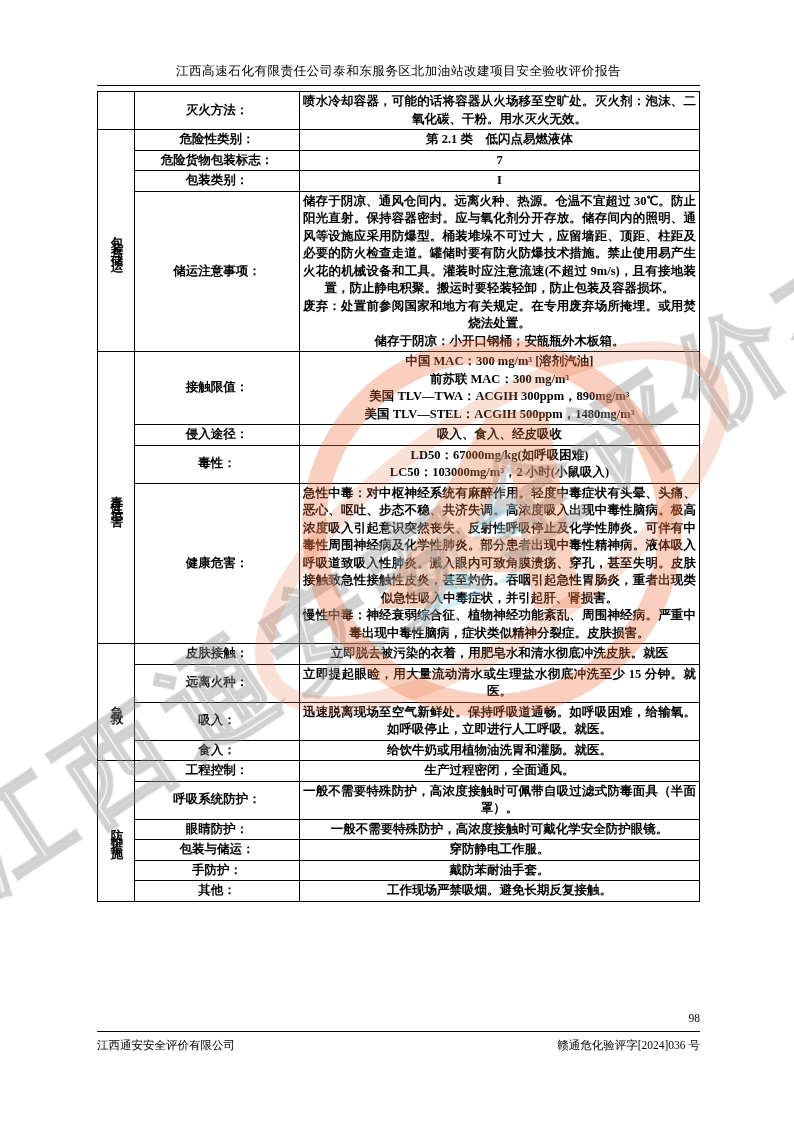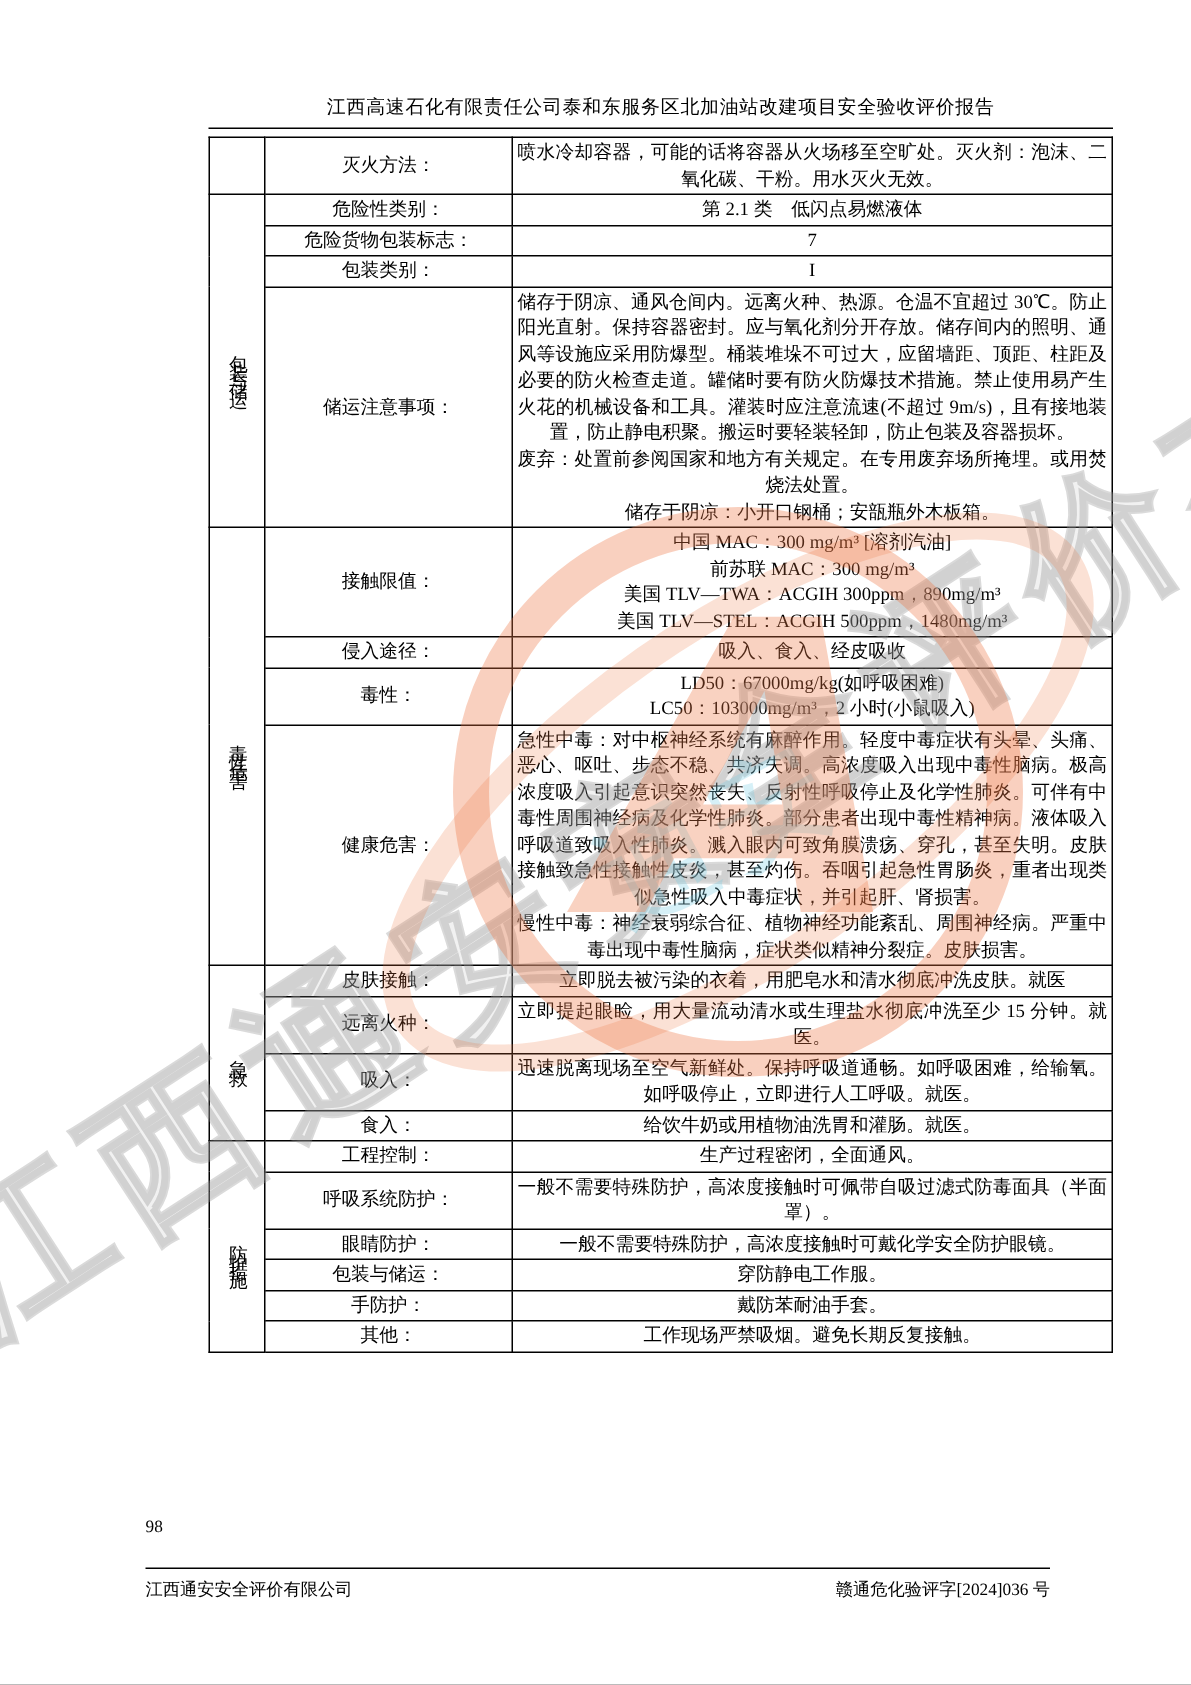--- a/index.html
+++ b/index.html
@@ -1,37 +1,37 @@
 <!DOCTYPE html>
 <html><head>
 <meta charset="utf-8">
 <style>
   html,body{margin:0;padding:0;background:#888;}
   .page{position:relative;width:794px;height:1123px;margin:0 auto;background:#ffffff;
         overflow:hidden;font-family:"Liberation Serif",serif;color:#000;}
-  .doc{position:absolute;left:97px;top:55px;width:603px;z-index:1;margin-left:42px;}
+  .doc{position:absolute;left:97px;top:55px;width:603px;z-index:1;}
 
   
   .header{text-align:center;font-size:12.6px;letter-spacing:0.5px;
           padding:8px 0 5px 0;border-bottom:1.6px solid #000;}
 
   
   table.safety{width:603px;border-collapse:collapse;margin-top:5px;
                font-size:12.5px;line-height:17.5px;table-layout:fixed;}
-  table.safety{border:1.5px solid #000;}
+  table.safety{border:1.5px solid #000;font-weight:bold;}
   table.safety td{border:1px solid #000;vertical-align:middle;padding:1px 3px;}
   td.sec{width:30px;padding:1px 0;text-align:center;}
   td.lbl{width:158px;text-align:center;}
   td.cnt div{text-align:justify;text-align-last:center;}
   .vtxt{writing-mode:vertical-rl;text-orientation:upright;margin:0 auto;
         letter-spacing:6px;line-height:1.1;}
 
   
   .footer{position:absolute;left:97px;top:1012px;width:603px;z-index:1;}
-  .pagenum{text-align:left;font-size:11.5px;margin-bottom:21px;}
+  .pagenum{text-align:right;font-size:11.5px;margin-bottom:7px;}
   .footer-bar{border-top:1.6px solid #000;padding-top:6px;display:flex;
               justify-content:space-between;font-size:11.5px;}
 
   
   .wm{position:absolute;inset:0;z-index:2;pointer-events:none;overflow:hidden;}
   .wm-gray{position:absolute;left:-70px;top:800px;width:1500px;white-space:nowrap;
            font-size:108px;font-weight:bold;letter-spacing:14px;
            transform:rotate(-33deg);transform-origin:0 0;
            color:rgba(170,170,170,0.16);
            -webkit-text-stroke:2.5px rgba(150,150,150,0.35);}

